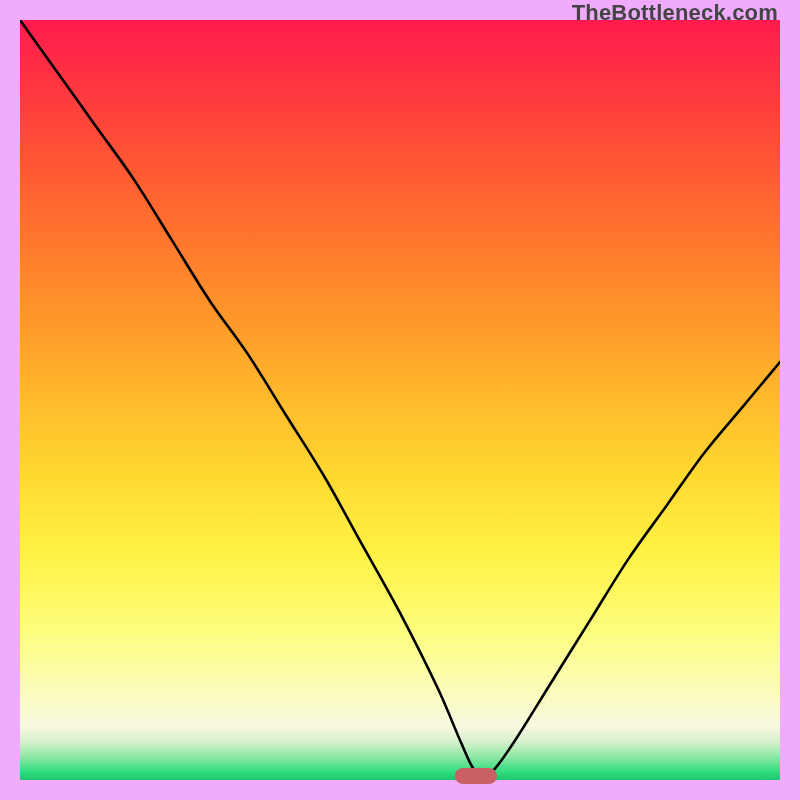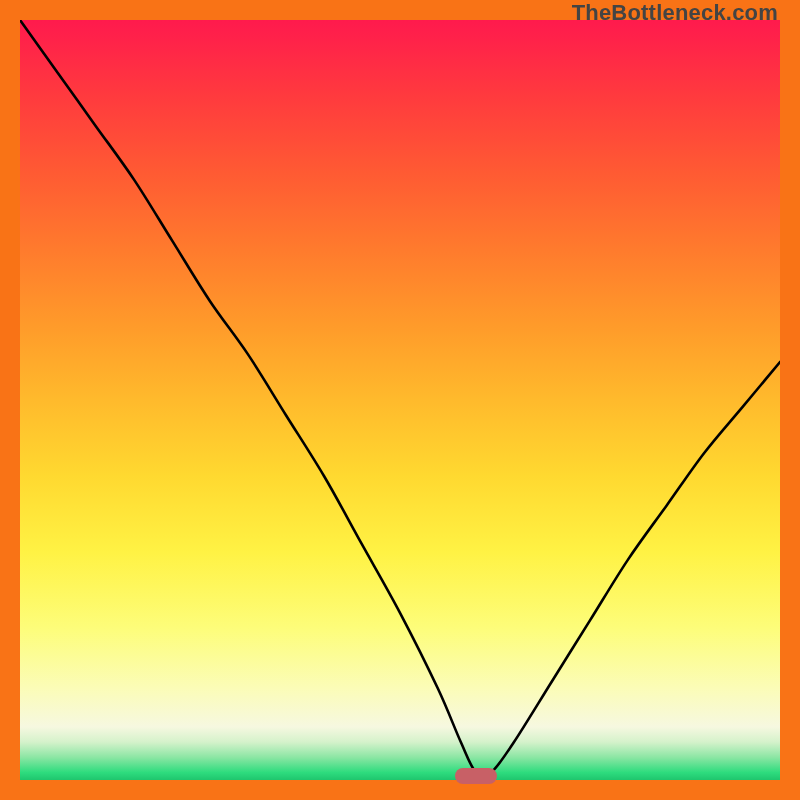--- a/index.html
+++ b/index.html
@@ -8,21 +8,21 @@
     width: 800px;
     height: 800px;
     background: #000;
     font-family: Arial, Helvetica, sans-serif;
     overflow: hidden;
   }
   .frame {
     position: relative;
     width: 800px;
     height: 800px;
-    background: #f97316;
+    background: #f0abfc;
   }
   .plot {
     position: absolute;
     left: 20px;
     top: 20px;
     width: 760px;
     height: 760px;
     background: linear-gradient(
       to bottom,
       #ff1a4d 0%,

